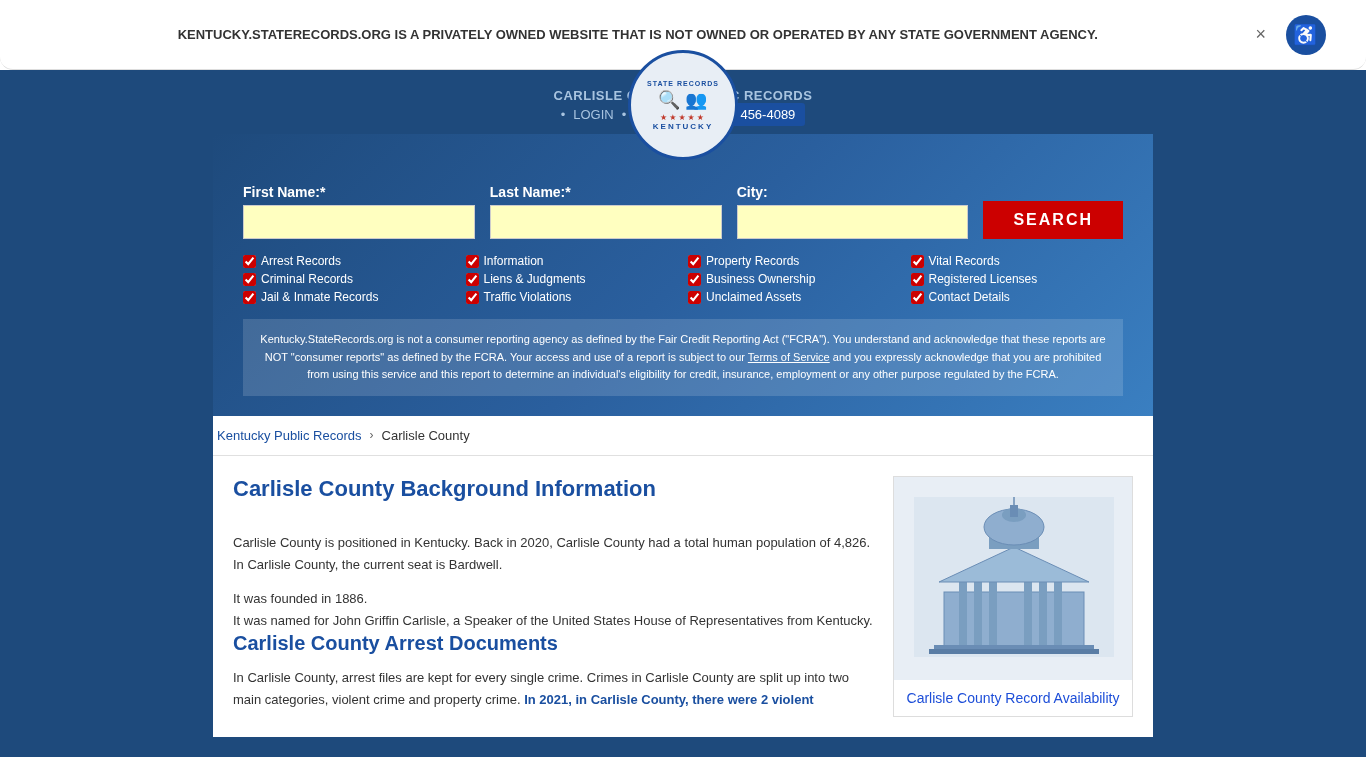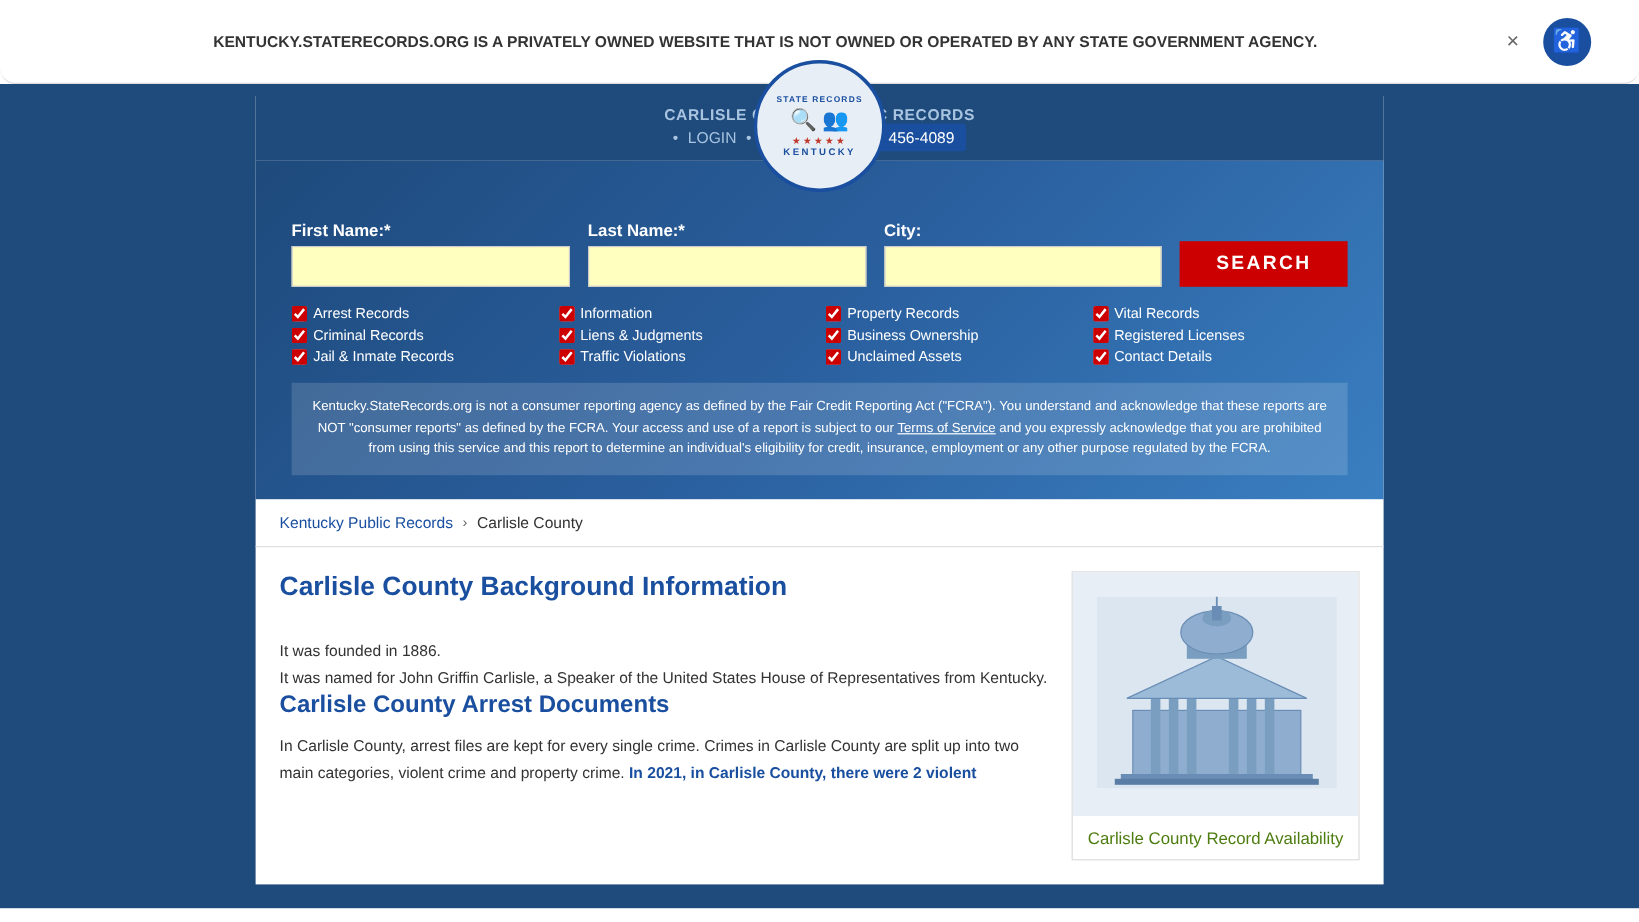--- a/index.html
+++ b/index.html
@@ -224,21 +224,21 @@
       line-height: 1.6;
       text-align: center;
     }
     #disclaimer a {
       color: #fff;
       text-decoration: underline;
     }
 
     
     #breadcrumb {
-      padding: 12px 20px;
+      padding: 12px 4px;
       display: flex;
       align-items: center;
       gap: 8px;
       font-size: 13px;
       border-bottom: 1px solid #e0e0e0;
     }
     #breadcrumb a {
       color: #1a4fa0;
       text-decoration: none;
     }
@@ -310,21 +310,21 @@
       text-align: center;
     }
     #building-svg-container {
       background: #e8eef5;
       padding: 20px;
       width: 100%;
     }
     #record-availability-label {
       padding: 10px;
       font-size: 14px;
-      color: #4d7c0f;
+      color: #1d4ed8;
       font-weight: normal;
     }
   </style>
 </head>
 <body>
 
 <div id="top-banner">
   <div id="banner-text">KENTUCKY.STATERECORDS.ORG IS A PRIVATELY OWNED WEBSITE THAT IS NOT OWNED OR OPERATED BY ANY STATE GOVERNMENT AGENCY.</div>
   <span id="banner-close">×</span>
   <div id="accessibility-btn">
@@ -431,20 +431,21 @@
 
     <div id="breadcrumb">
       <a>Kentucky Public Records</a>
       <span class="chevron">›</span>
       <span class="current">Carlisle County</span>
     </div>
 
     <div id="main-content">
       <div id="text-content">
         <h2 id="page-heading">Carlisle County Background Information</h2>
+        <p id="intro-text">Carlisle County is positioned in Kentucky. Back in 2020, Carlisle County had a total human population of 4,826. In Carlisle County, the current seat is Bardwell.</p>
         <p id="founded-text">It was founded in 1886.</p>
         <p id="named-text">It was named for John Griffin Carlisle, a Speaker of the United States House of Representatives from Kentucky.</p>
         <h3 id="arrest-heading">Carlisle County Arrest Documents</h3>
         <p id="arrest-text">In Carlisle County, arrest files are kept for every single crime. Crimes in Carlisle County are split up into two main categories, violent crime and property crime. <span class="highlight">In 2021, in Carlisle County, there were 2 violent</span></p>
       </div>
 
       <div id="sidebar-image">
         <div id="record-availability-box">
           <div id="building-svg-container">
             

